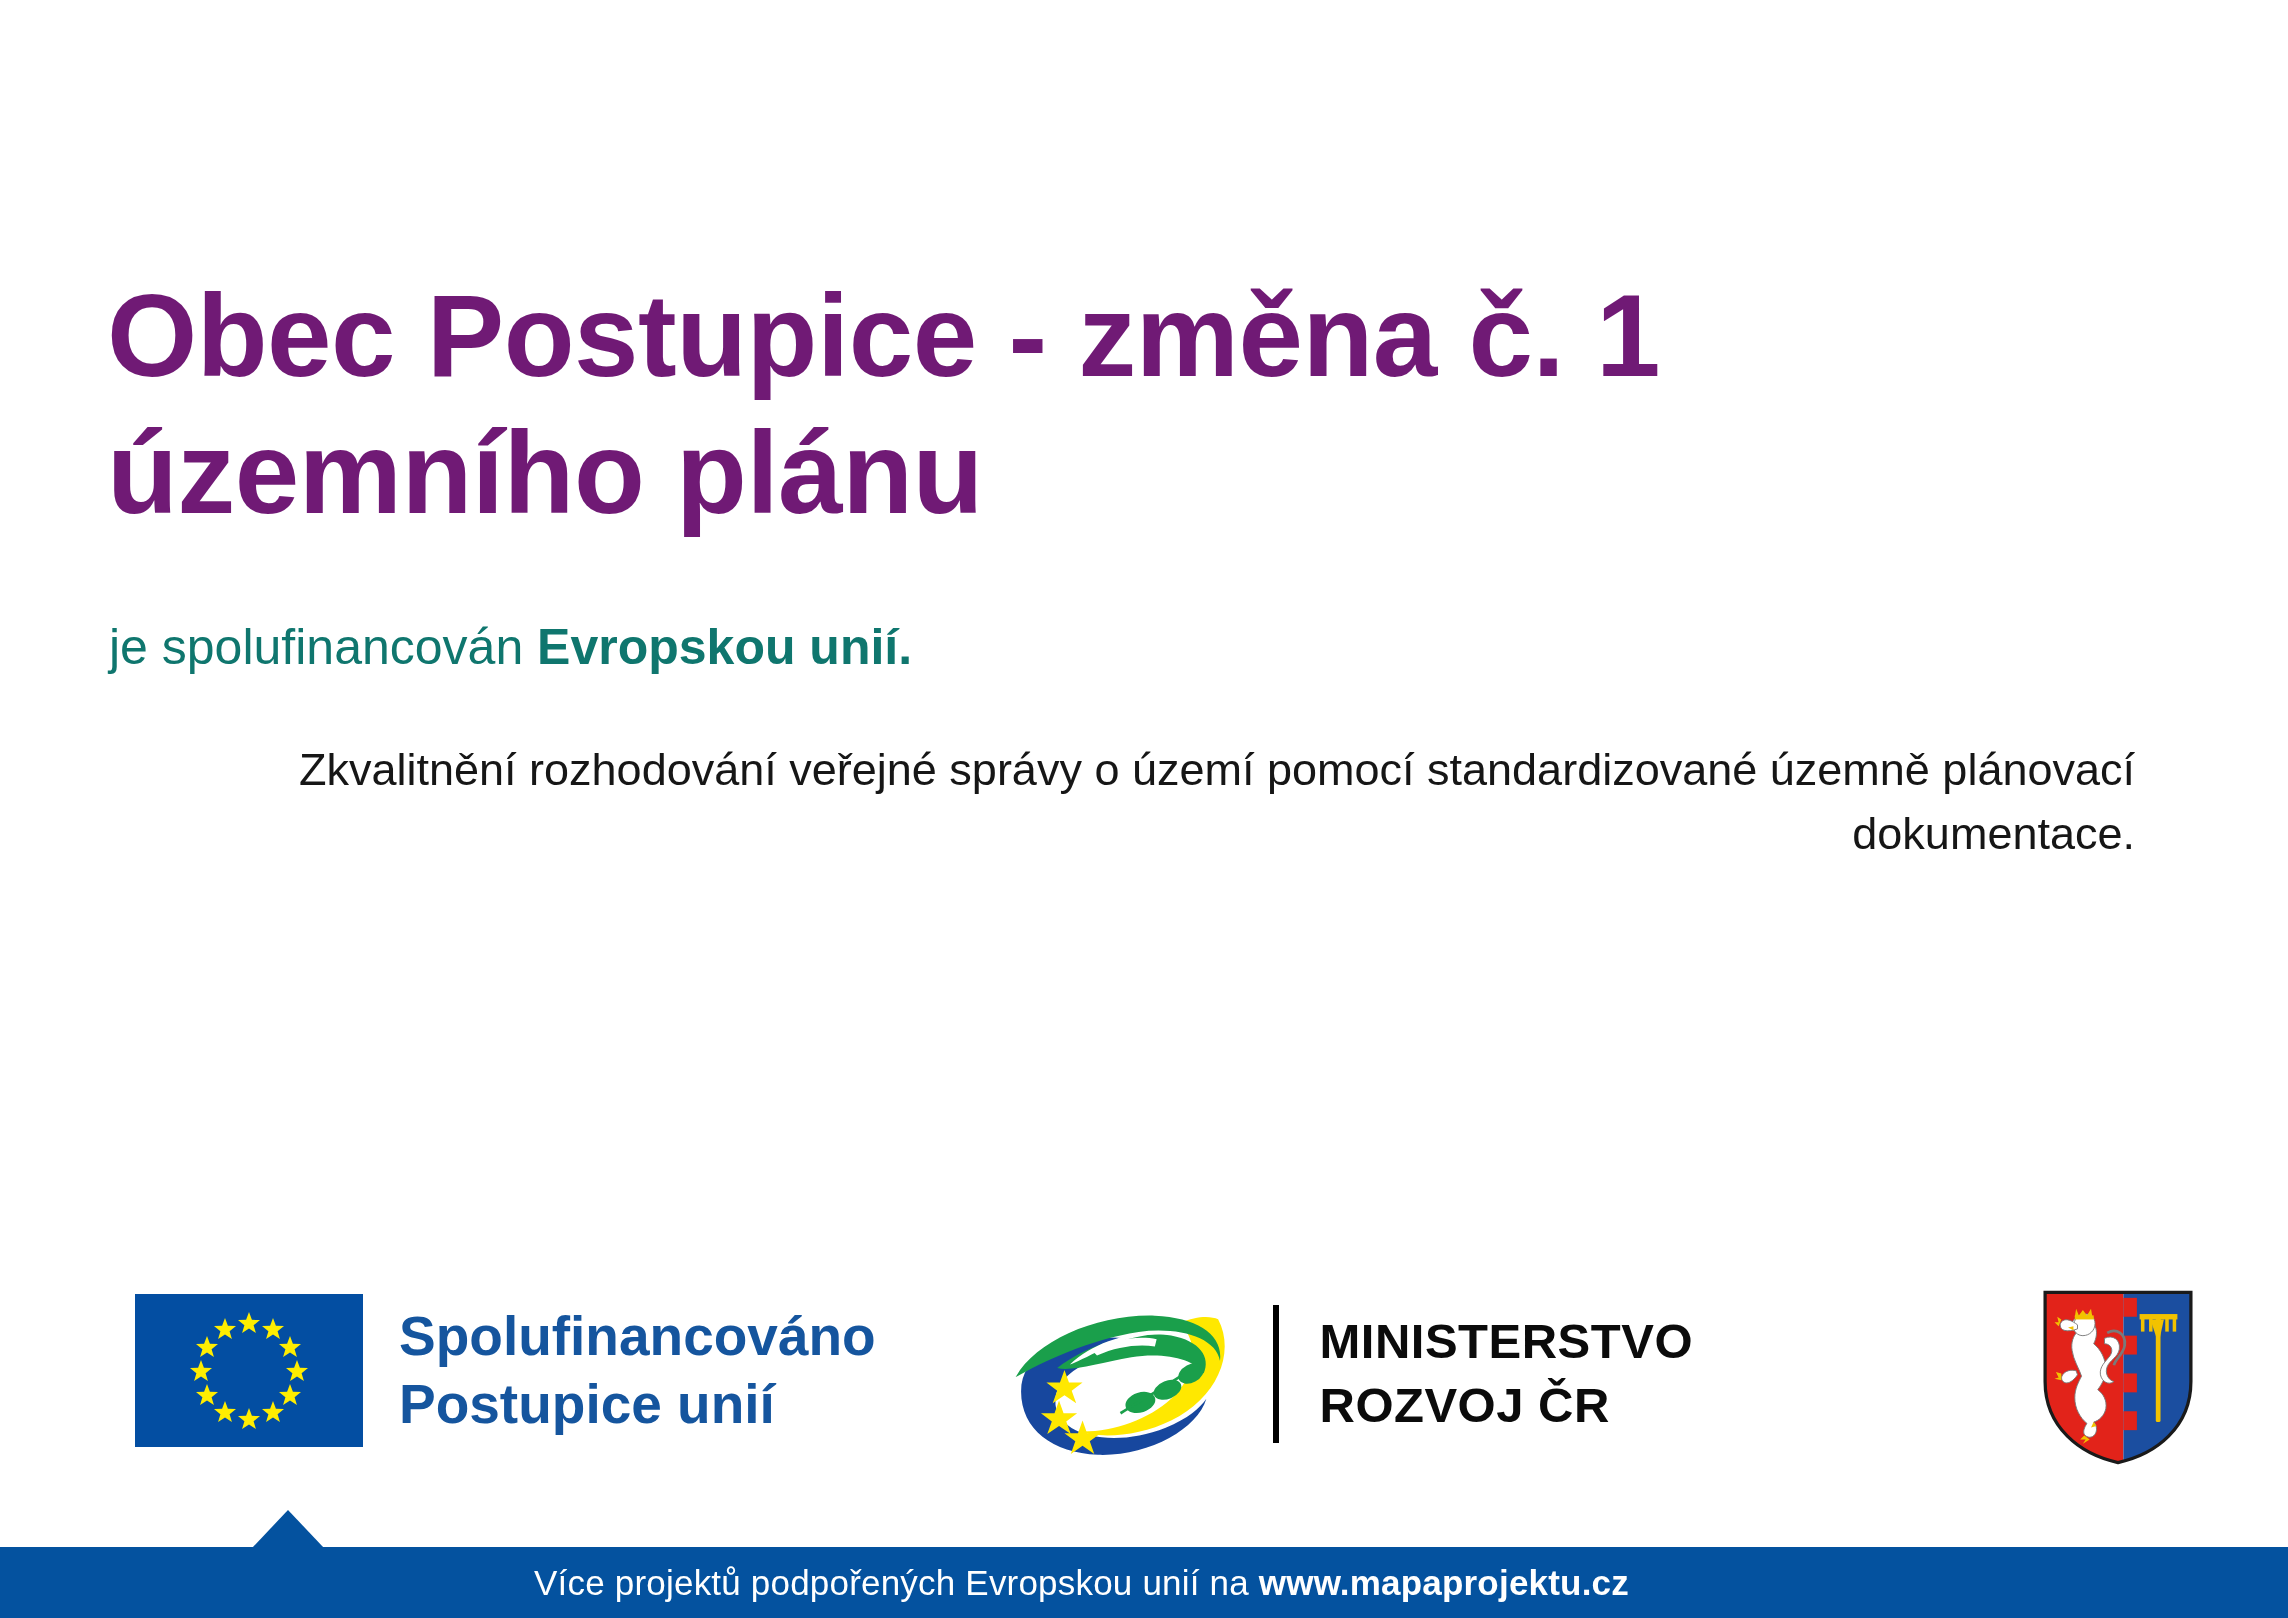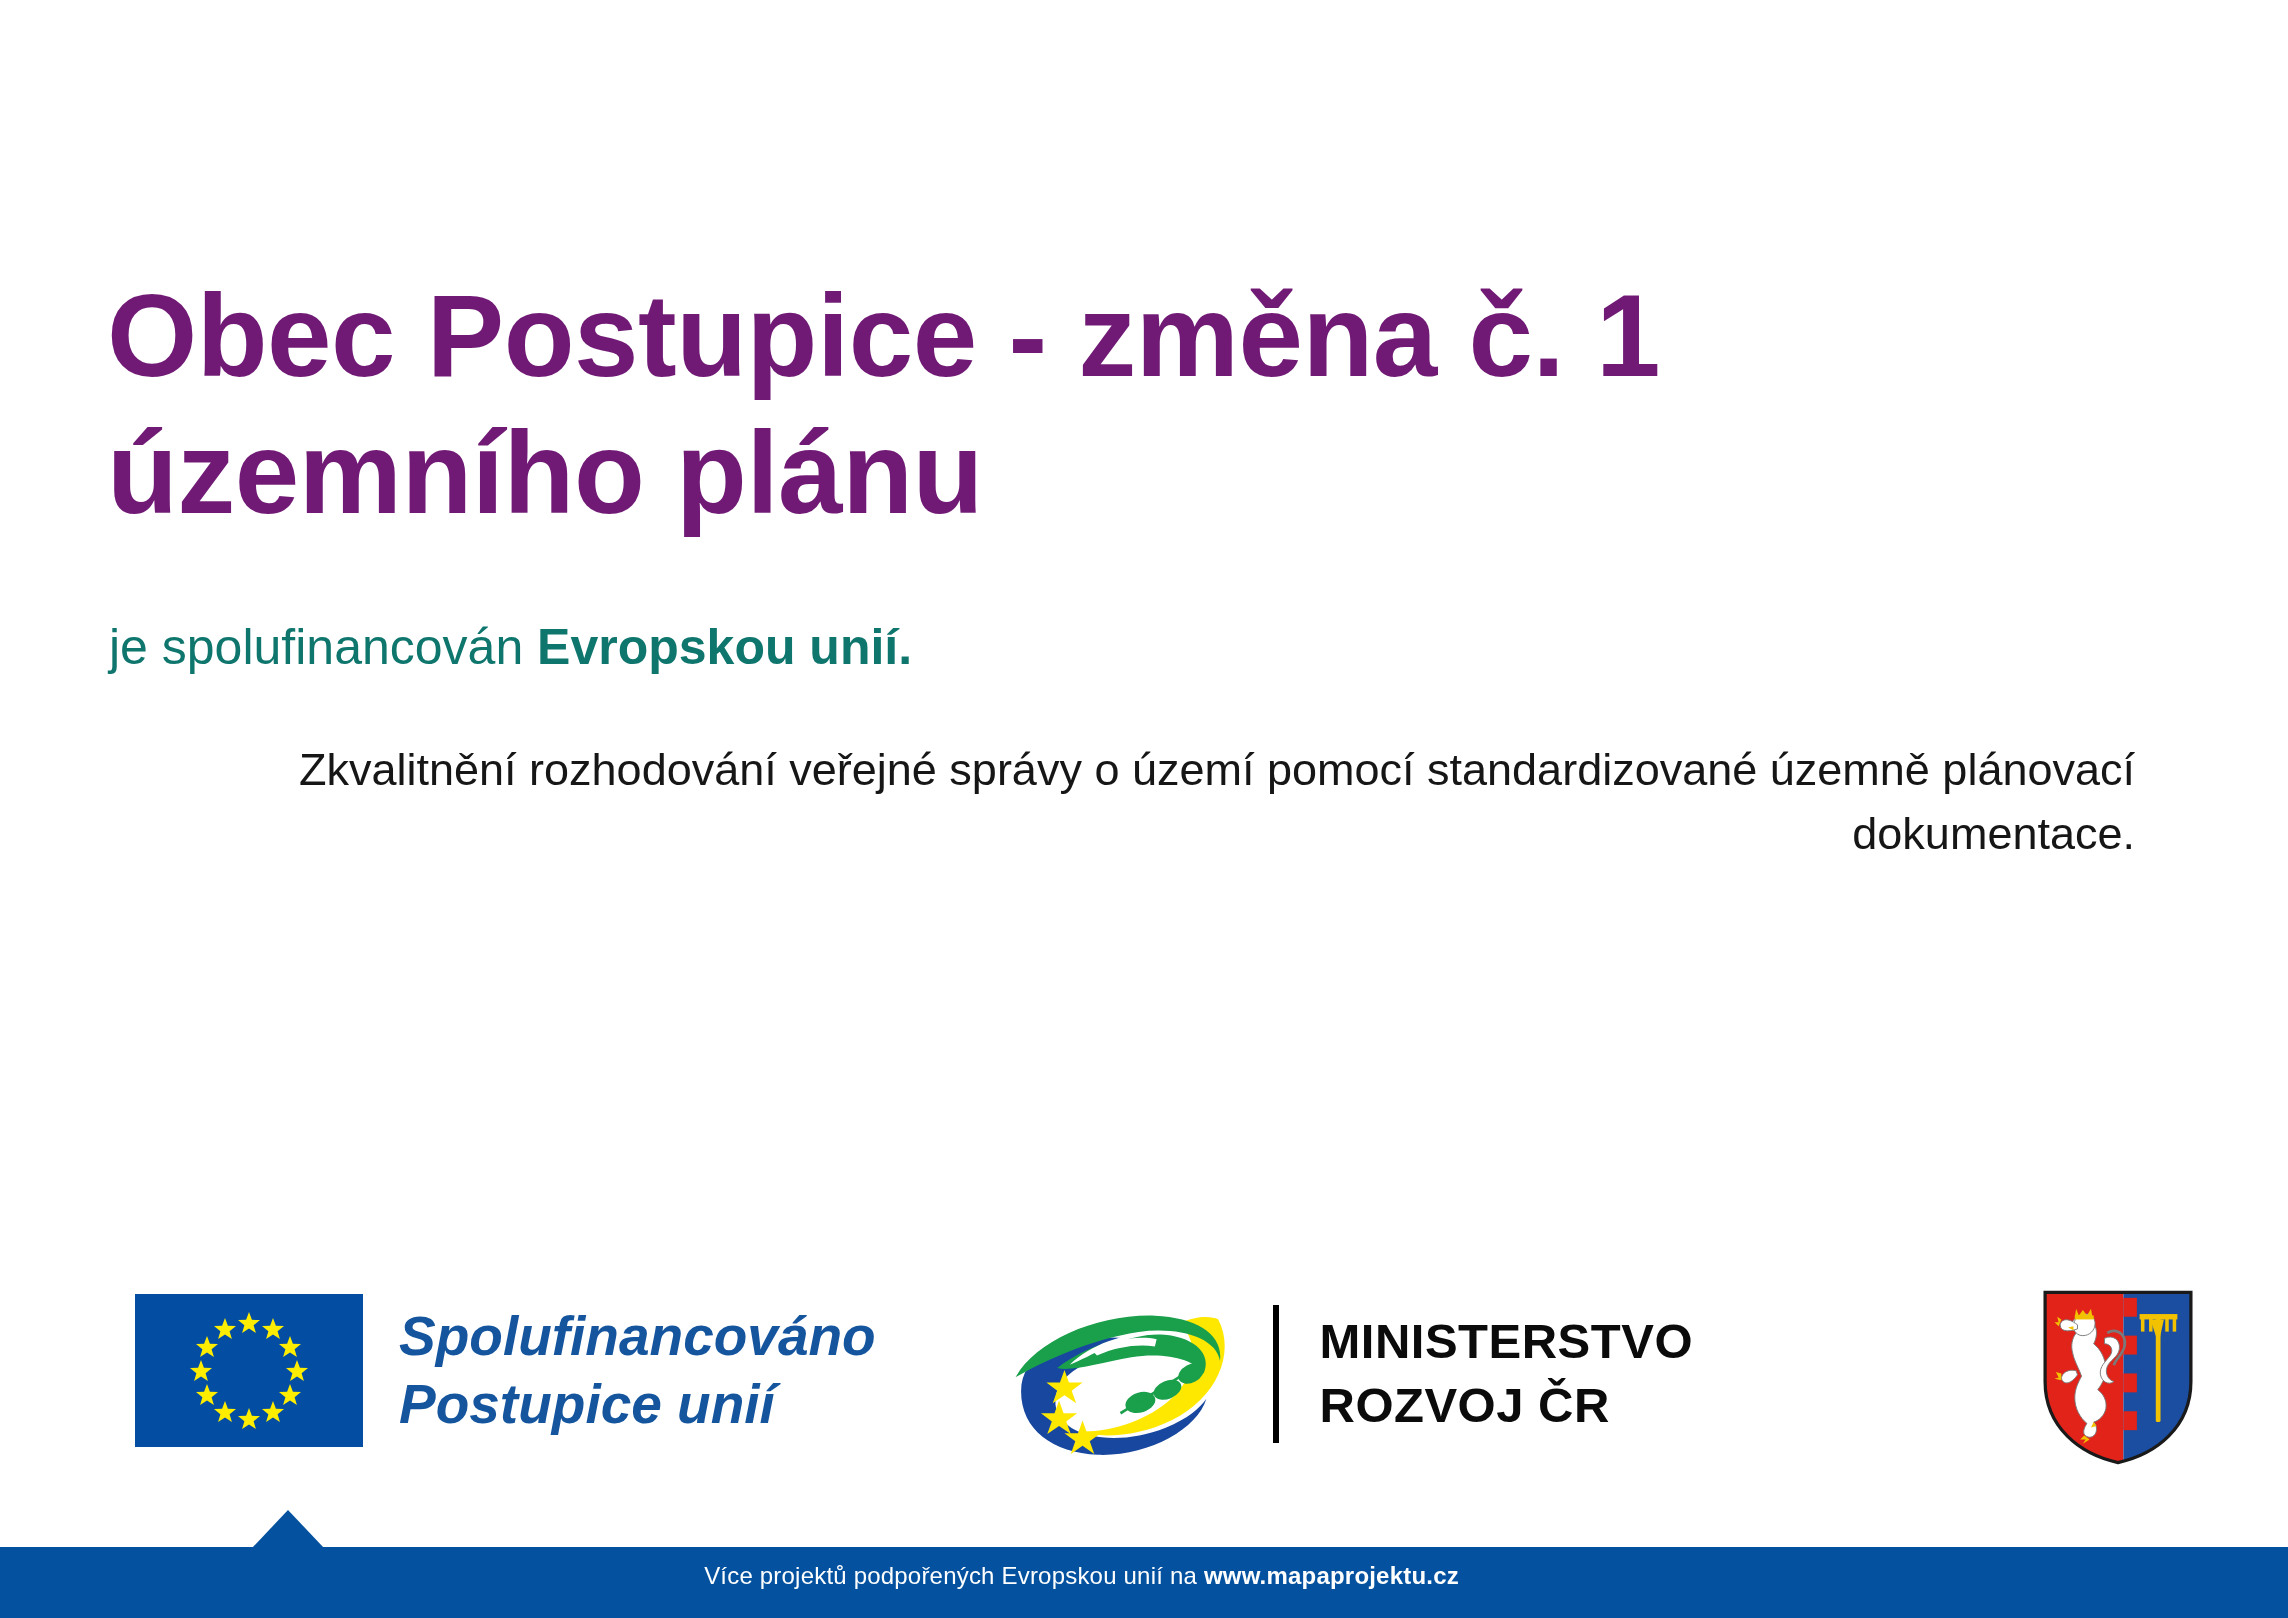--- a/index.html
+++ b/index.html
@@ -99,21 +99,20 @@
     text-align: center;
   }
   .eu-star svg { display: block; width: 24px; height: 24px; }
   .eu-text {
     margin-left: 36px;
     color: #15559e;
     font-size: 55px;
     font-weight: 700;
     line-height: 1.22;
     white-space: nowrap;
-    font-style: italic;
   }
   .eu-text span { display: block; }
 
   
   .mmr-logo {
     position: absolute;
     left: 1003px;
     top: 7.4px;
     display: flex;
     align-items: center;
@@ -166,21 +165,21 @@
     border-right: 36px solid transparent;
     border-bottom: 38px solid #04529f;
   }
   .footer-text {
     position: absolute;
     left: 0;
     top: 1562px;
     width: 2163px;
     text-align: center;
     color: #ffffff;
-    font-size: 24px;
+    font-size: 35px;
     line-height: 1.2;
     font-weight: 400;
     letter-spacing: 0.2px;
   }
   .footer-text b { font-weight: 700; }
 </style>
 </head>
 <body>
 
 <div id="poster">

